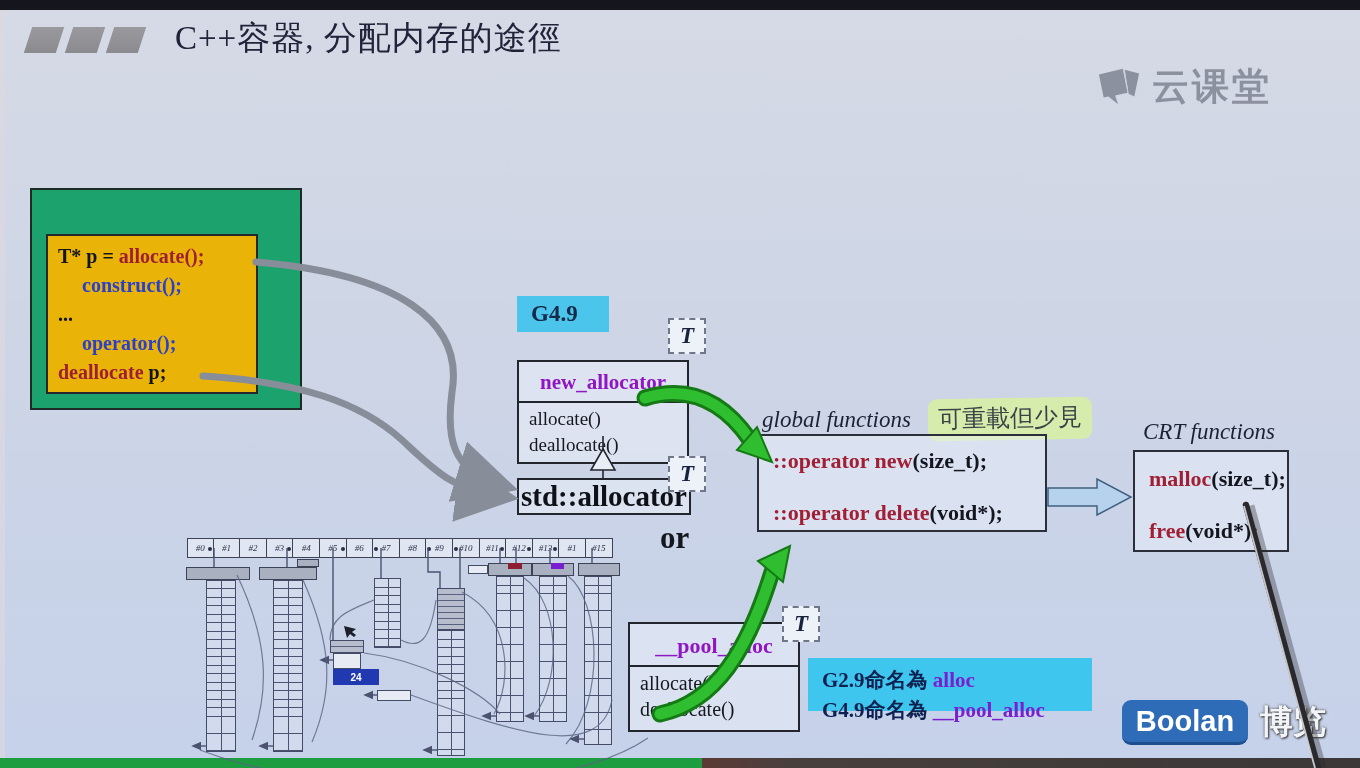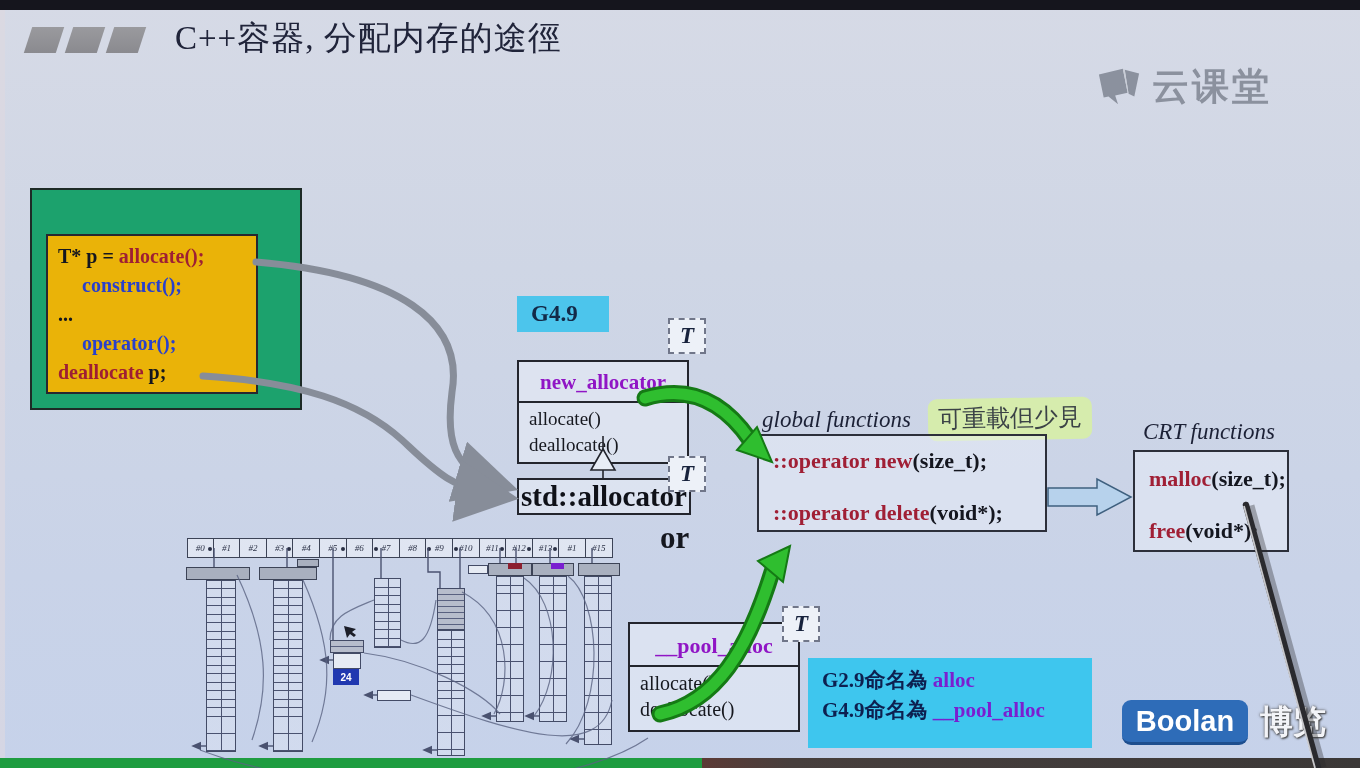--- a/index.html
+++ b/index.html
@@ -51,40 +51,40 @@
   #gf-box{left:757px;top:434px;width:290px;height:98px;border:2px solid #2c2f3a;box-sizing:border-box;background:rgba(238,242,250,.45);}
   .fn-line{position:absolute;left:14px;font-size:22px;font-weight:bold;color:#14161f;white-space:nowrap;}
   .fn-red{color:#a01f35;}
   
   #crt-caption{left:1143px;top:419px;font-size:23px;font-style:italic;color:#1c2136;}
   #crt-box{left:1133px;top:450px;width:156px;height:102px;border:2px solid #2c2f3a;box-sizing:border-box;background:rgba(238,242,250,.45);}
   
   #pool-alloc-box{left:628px;top:622px;width:172px;height:110px;}
   #pool-alloc-box .cls-name{font-size:22px;padding:9px 0 6px 0;}
   #t-pool{left:782px;top:606px;}
-  #version-note{left:808px;top:658px;width:284px;height:90px;background:#3ec6ee;box-sizing:border-box;
+  #version-note{left:808px;top:658px;width:284px;height:53px;background:#3ec6ee;box-sizing:border-box;
     padding:7px 0 0 14px;font-size:21px;font-weight:bold;color:#0d2050;line-height:30px;}
   #version-note .purple{color:#7a1fd0;}
   
   #freelist-header-row{left:187px;top:538px;display:flex;}
   .fl-cell{width:26.6px;height:20px;border:1px solid #3c4356;border-left:none;box-sizing:border-box;
     background:rgba(238,242,248,.6);display:flex;align-items:center;justify-content:center;position:relative;
     font-size:9px;font-style:italic;color:#2a3045;}
   .fl-cell:first-child{border-left:1px solid #3c4356;}
   .fl-cell.dot-right::after,.fl-cell.dot-left::before{content:"";position:absolute;top:8px;width:4px;height:4px;border-radius:50%;background:#2a3045;}
   .fl-cell.dot-right::after{right:1px;}
   .fl-cell.dot-left::before{left:1px;}
   .ladder{position:absolute;border:1px solid #434b66;box-sizing:border-box;background:
     repeating-linear-gradient(180deg,rgba(225,231,244,.4) 0 7.5px,#4a5270 7.5px 8.5px);}
   .ladder::before{content:"";position:absolute;left:50%;top:0;bottom:0;width:1px;background:#4a5270;}
   .slab{position:absolute;background:#a9b0bf;border:1px solid #3c4356;box-sizing:border-box;}
   .hatch{position:absolute;border:1px solid #434b66;box-sizing:border-box;background:
     repeating-linear-gradient(180deg,#b7bdcc 0 5px,#596180 5px 6px);}
   .mini-cell{position:absolute;border:1px solid #434b66;box-sizing:border-box;background:#e6ebf4;}
-  #blk24{left:333px;top:669px;width:26px;height:16px;background:#2038b0;color:#fff;
+  #blk24{left:333px;top:669px;width:46px;height:16px;background:#2038b0;color:#fff;
     font-family:"Liberation Sans",sans-serif;font-size:10px;font-weight:bold;display:flex;align-items:center;justify-content:center;}
   
   #boolan{left:1122px;top:700px;display:flex;align-items:center;gap:12px;}
   #boolan-badge{width:126px;height:42px;background:#2e6cb8;border-radius:9px;border-bottom:3px solid #1d4e8e;
     display:flex;align-items:center;justify-content:center;color:#fff;
     font-family:"Liberation Sans",sans-serif;font-weight:bold;font-size:29px;}
   #boolan-cn{font-size:33px;font-weight:bold;color:#f3f4f8;text-shadow:0 0 3px #555,1px 1px 2px #333;}
   svg.overlay{position:absolute;left:0;top:0;pointer-events:none;}
 </style>
 </head>

